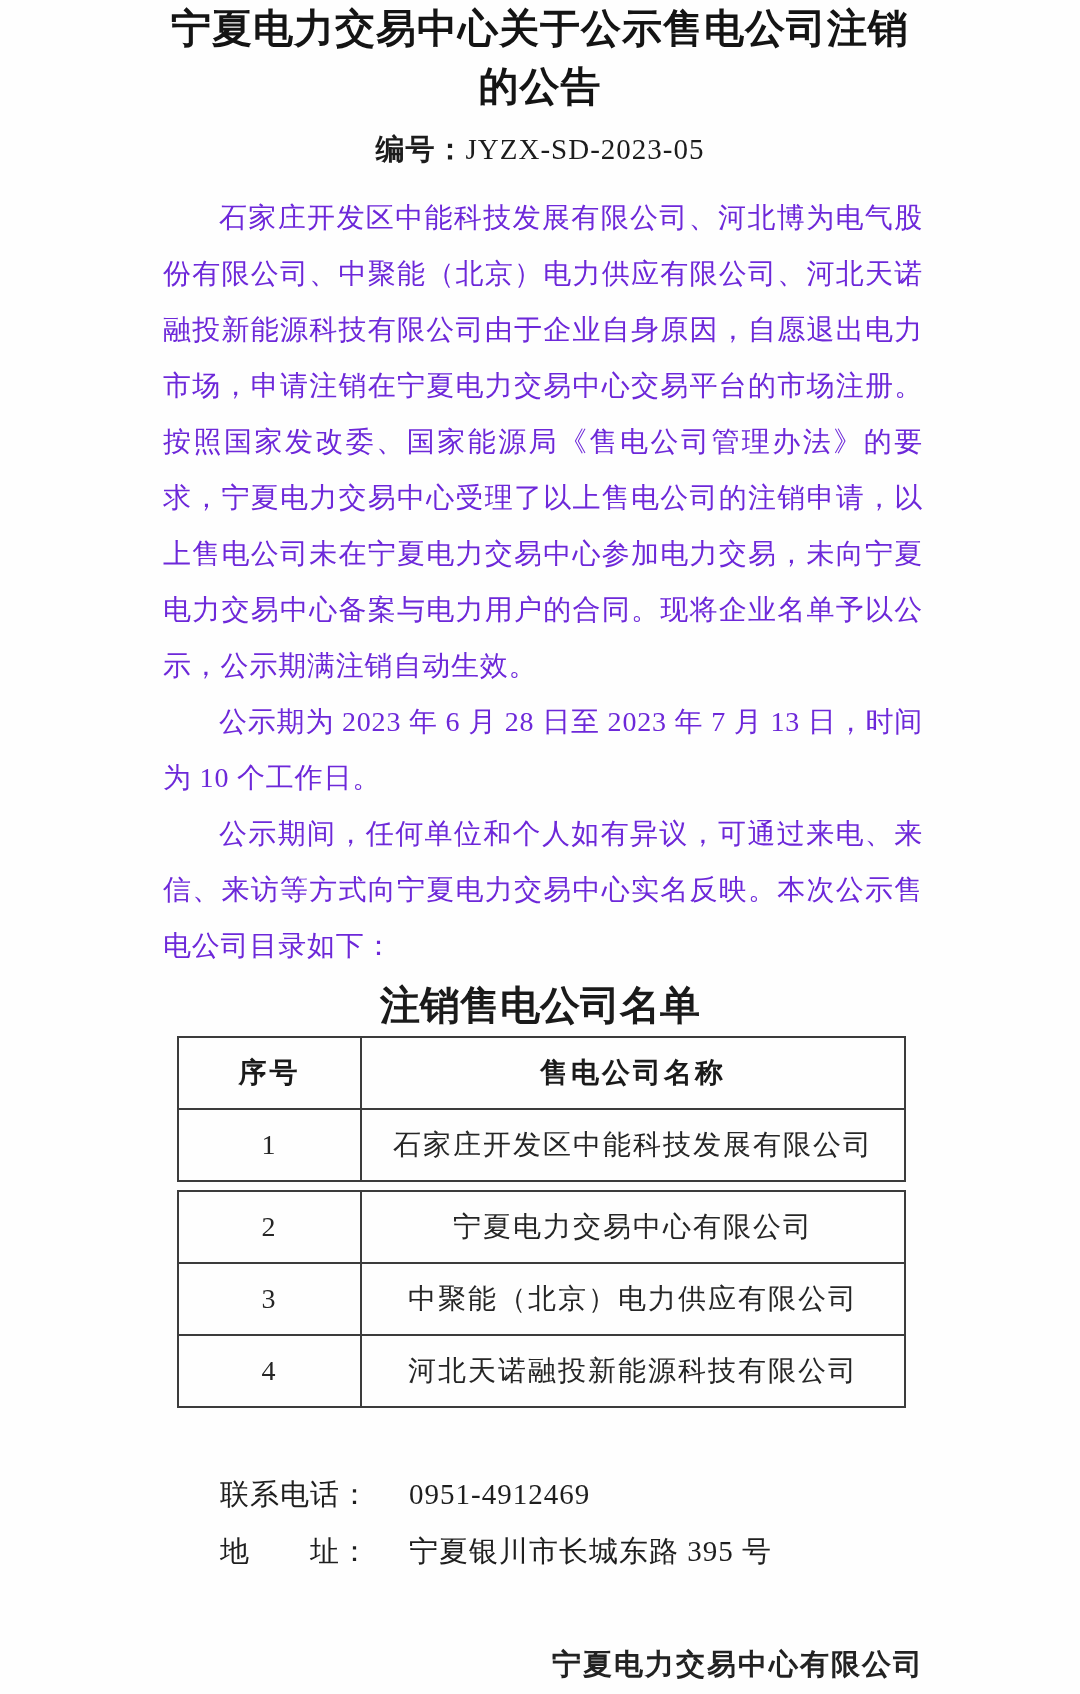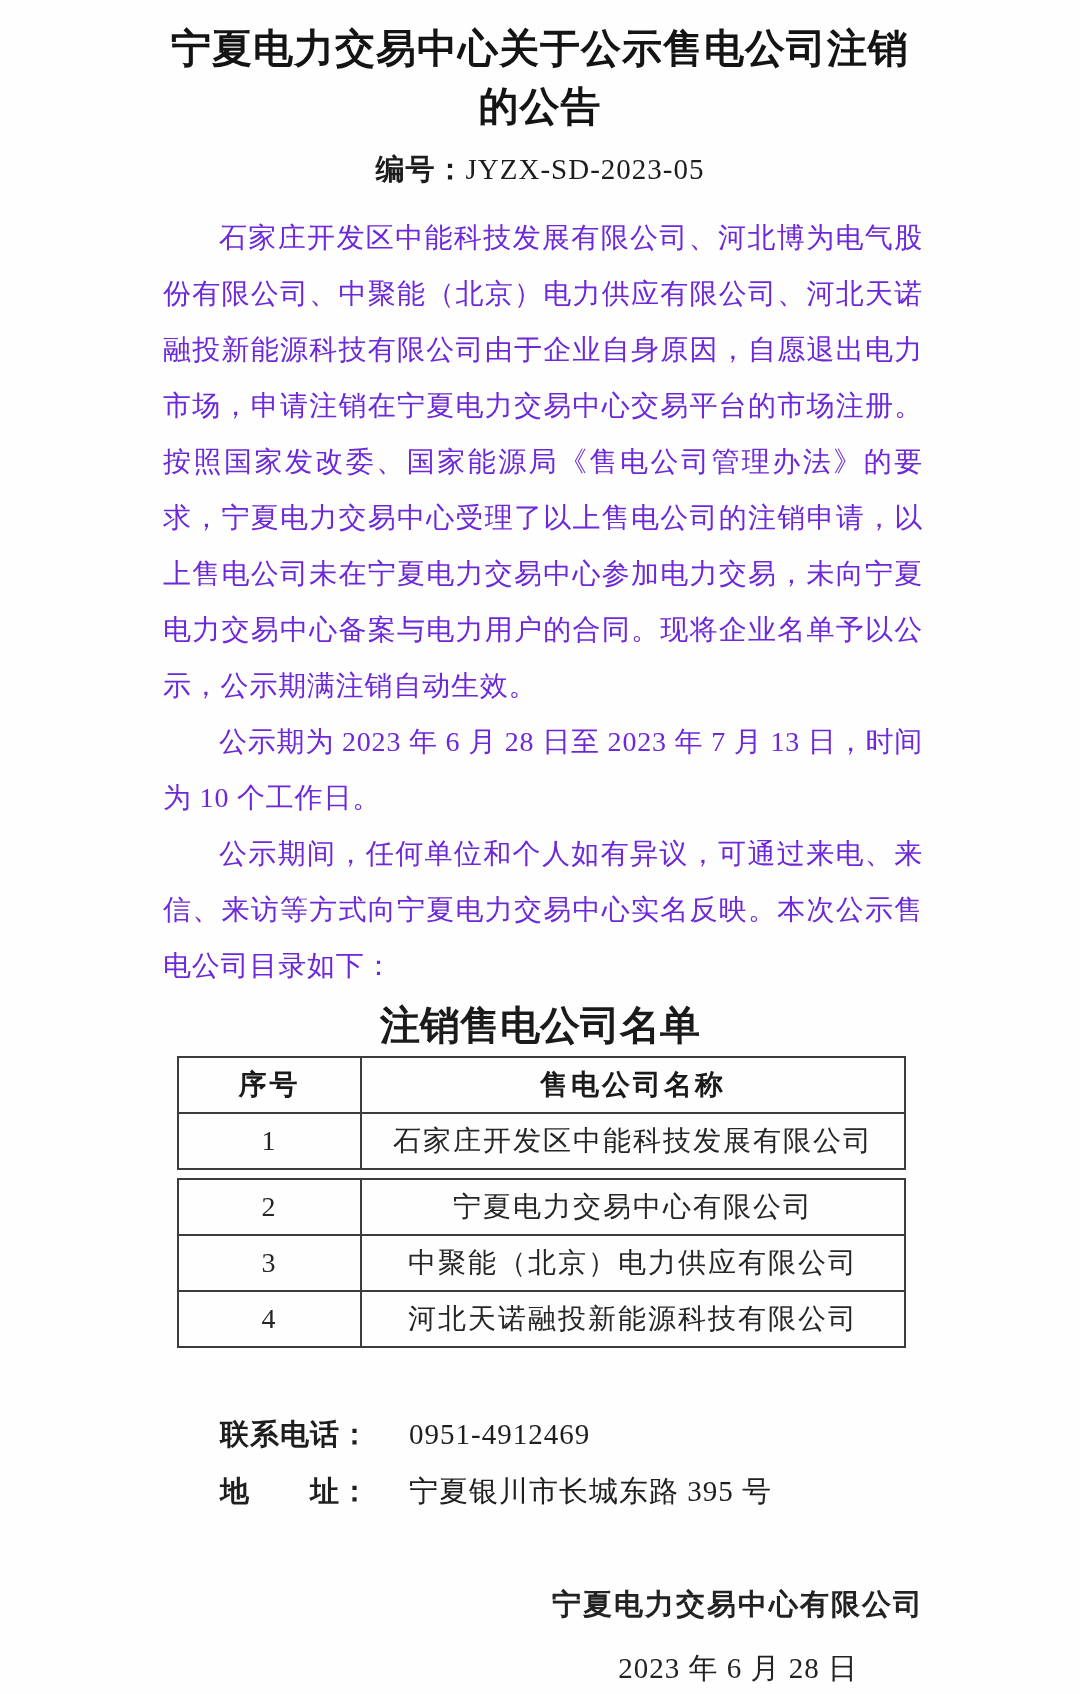--- a/index.html
+++ b/index.html
@@ -7,21 +7,20 @@
   .page {
     position: relative;
     width: 1080px;
     height: 1694px;
     background: #fefefe;
     overflow: hidden;
     font-family: "Liberation Serif", "DejaVu Serif", serif;
     color: #212121;
   }
   .title {
-    padding-top: 20px;
     text-align: center;
     font-size: 40px;
     font-weight: 700;
     line-height: 58px;
     letter-spacing: 1px;
     color: #141414;
   }
   .doc-number {
     margin-top: 10px;
     text-align: center;
@@ -62,21 +61,21 @@
   table.roster {
     border-collapse: collapse;
     table-layout: fixed;
     width: 729px;
     margin-left: 177px;
     background: #fefefe;
   }
   table.roster col.c-index { width: 183px; }
   table.roster th, table.roster td {
     border: 2px solid #3c3c3c;
-    height: 56px;
+    height: 72px;
     text-align: center;
     vertical-align: middle;
     font-size: 28px;
     letter-spacing: 2px;
     color: #262626;
   }
   table.roster th {
     font-family: "Liberation Sans", "DejaVu Sans", sans-serif;
     font-weight: 700;
     letter-spacing: 3px;
@@ -85,21 +84,21 @@
   table.seg1 { margin-top: 4px; }
   table.seg2 { margin-top: 8px; }
   .contact {
     margin: 58px 0 0 220px;
     font-size: 29px;
     line-height: 57px;
     color: #1e1e1e;
   }
   .contact .label {
     font-family: "Liberation Sans", "DejaVu Sans", sans-serif;
-    font-weight: 700;
+    font-weight: 400;
     letter-spacing: 1px;
   }
   .contact .value {
     margin-left: 39px;
     letter-spacing: 1px;
   }
   .signature {
     width: 380px;
     margin: 56px 152px 0 auto;
     text-align: center;

